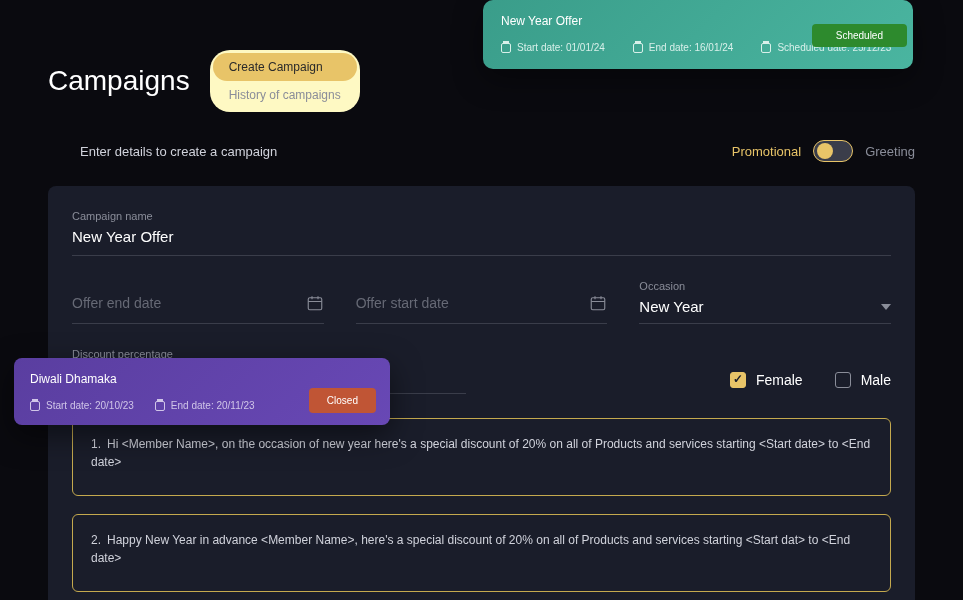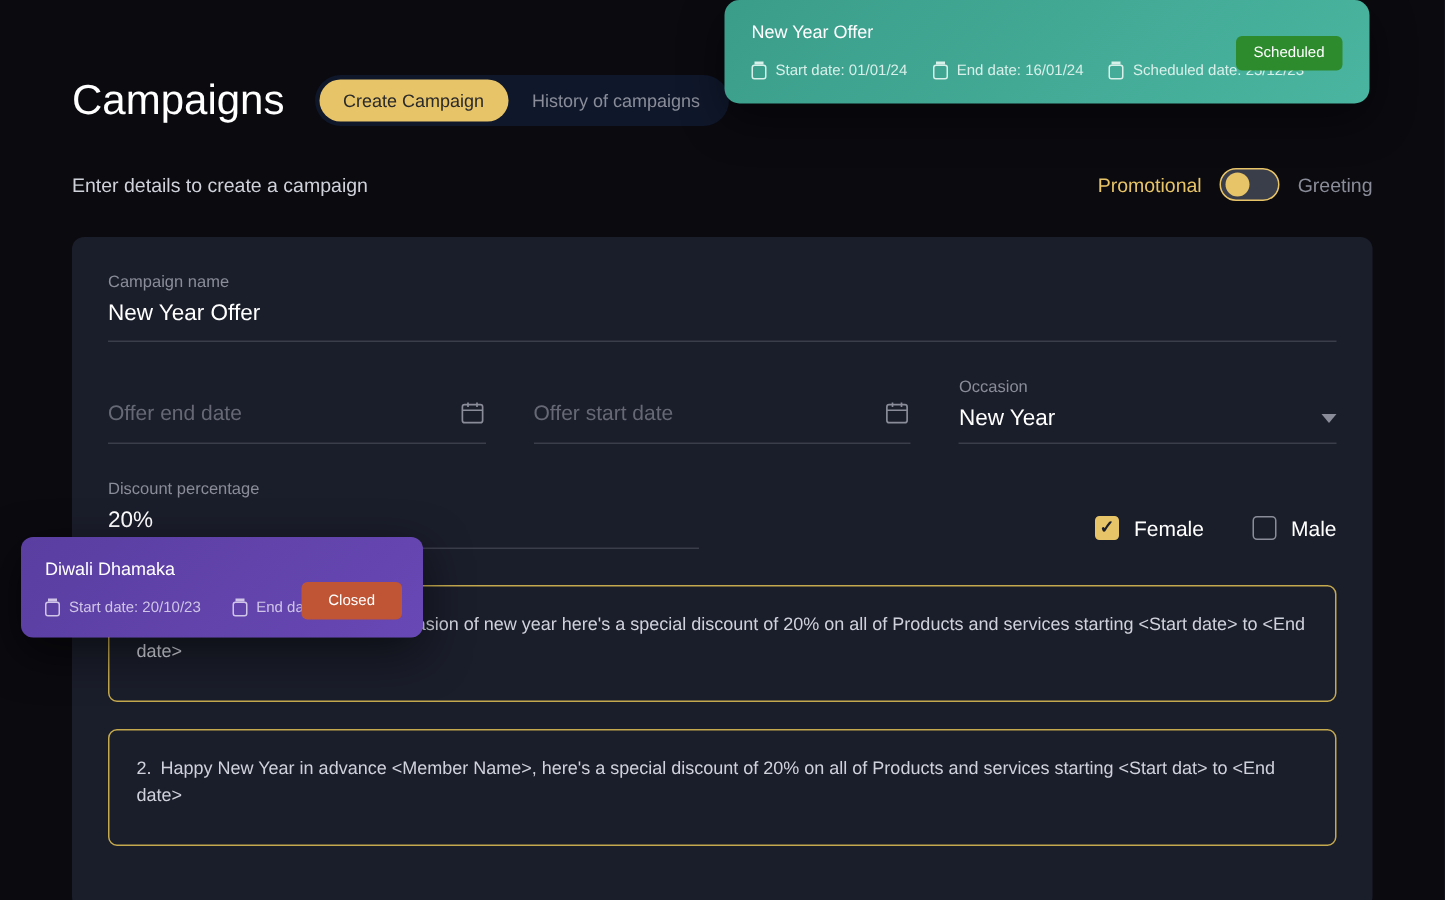--- a/index.html
+++ b/index.html
@@ -3,27 +3,27 @@
   <meta charset="utf-8">
   <style>
     * { margin: 0; padding: 0; box-sizing: border-box; font-family: -apple-system, BlinkMacSystemFont, 'Segoe UI', sans-serif; }
     body { background: #0a0a0f; width: 963px; height: 600px; position: relative; overflow: hidden; color: #fff; }
     
     .main-container { padding: 48px; padding-top: 50px; }
     
     
     .header { display: flex; align-items: center; gap: 20px; margin-bottom: 28px; }
     .page-title { font-size: 28px; font-weight: 500; color: #fff; }
-    .tab-group { display: flex; background: #0f172a; border-radius: 20px; padding: 3px; }
+    .tab-group { display: flex; background: #fef9c3; border-radius: 20px; padding: 3px; flex-direction: column; }
     .tab { padding: 7px 16px; border-radius: 18px; font-size: 12px; font-weight: 500; cursor: pointer; }
     .tab.active { background: #e8c468; color: #2a2a2a; }
     .tab:not(.active) { color: #8a8d99; }
     
     
-    .subheader { display: flex; justify-content: space-between; align-items: center; margin-bottom: 24px; }
+    .subheader { display: flex; justify-content: space-between; align-items: center; margin-bottom: 24px; margin-left: 32px; }
     .sub-label { font-size: 13px; color: #d0d2db; }
     .toggle-group { display: flex; align-items: center; gap: 12px; }
     .toggle-label { font-size: 13px; }
     .toggle-label.active { color: #e8c468; }
     .toggle-label:not(.active) { color: #8a8d99; }
     .toggle-track { width: 40px; height: 22px; border-radius: 11px; background: #3a3d4a; border: 1px solid #e8c468; position: relative; cursor: pointer; }
     .toggle-knob { width: 16px; height: 16px; border-radius: 50%; background: #e8c468; position: absolute; top: 2px; left: 3px; }
     
     
     .form-card { background: #1a1d2a; border-radius: 8px; padding: 24px; }
@@ -52,28 +52,28 @@
     .gender-label { font-size: 14px; color: #fff; }
     
     
     .message-template { border: 1px solid #c4a94e; border-radius: 6px; padding: 16px 18px; margin-bottom: 18px; min-height: 78px; }
     .message-text { font-size: 12px; color: #d0d2db; line-height: 1.5; }
     .msg-num { margin-right: 6px; }
     
     
     .toast-green { position: absolute; top: 0px; right: 50px; width: 430px; background: linear-gradient(135deg, #3a9d8a, #4ab5a0); border-radius: 10px; padding: 14px 18px 16px; box-shadow: 0 10px 30px rgba(0,0,0,0.4); }
     .toast-title { font-size: 12px; font-weight: 500; color: #fff; margin-bottom: 14px; }
-    .toast-row { display: flex; gap: 17px; align-items: center; }
+    .toast-row { display: flex; gap: 28px; align-items: center; }
     .toast-date { display: flex; align-items: center; gap: 6px; font-size: 10px; color: #d8f0ea; }
     .toast-cal-icon { width: 10px; height: 10px; border: 1px solid currentColor; border-radius: 2px; display: inline-block; position: relative; }
     .toast-cal-icon::before { content: ''; position: absolute; top: -3px; left: 1px; right: 1px; height: 2px; background: currentColor; }
-    .badge-scheduled { position: absolute; top: 24px; right: 18px; background: #2d8a2d; color: #fff; font-size: 10px; padding: 6px 12px; border-radius: 4px; font-weight: 500; }
+    .badge-scheduled { position: absolute; top: 24px; right: 6px; background: #2d8a2d; color: #fff; font-size: 10px; padding: 6px 24px; border-radius: 4px; font-weight: 500; }
     
     
-    .toast-purple { position: absolute; top: 358px; left: 14px; width: 268px; background: linear-gradient(135deg, #5a3ea0, #6848b5); border-radius: 8px; padding: 14px 16px; box-shadow: 0 10px 30px rgba(0,0,0,0.5); }
+    .toast-purple { position: absolute; top: 358px; left: 14px; width: 376px; background: linear-gradient(135deg, #5a3ea0, #6848b5); border-radius: 8px; padding: 14px 16px; box-shadow: 0 10px 30px rgba(0,0,0,0.5); }
     .toast-purple .toast-dates-row { display: flex; gap: 21px; margin-top: 14px; }
     .toast-purple .toast-date { color: #d0c5e8; font-size: 10px; }
     .badge-closed { position: absolute; top: 30px; right: 14px; background: #c05535; color: #fff; font-size: 10px; padding: 7px 18px; border-radius: 4px; font-weight: 500; }
     
     svg.cal-svg { width: 18px; height: 18px; stroke: #8a8d99; fill: none; stroke-width: 1.5; }
   </style>
 </head>
 <body>
 
 <div class="main-container">

